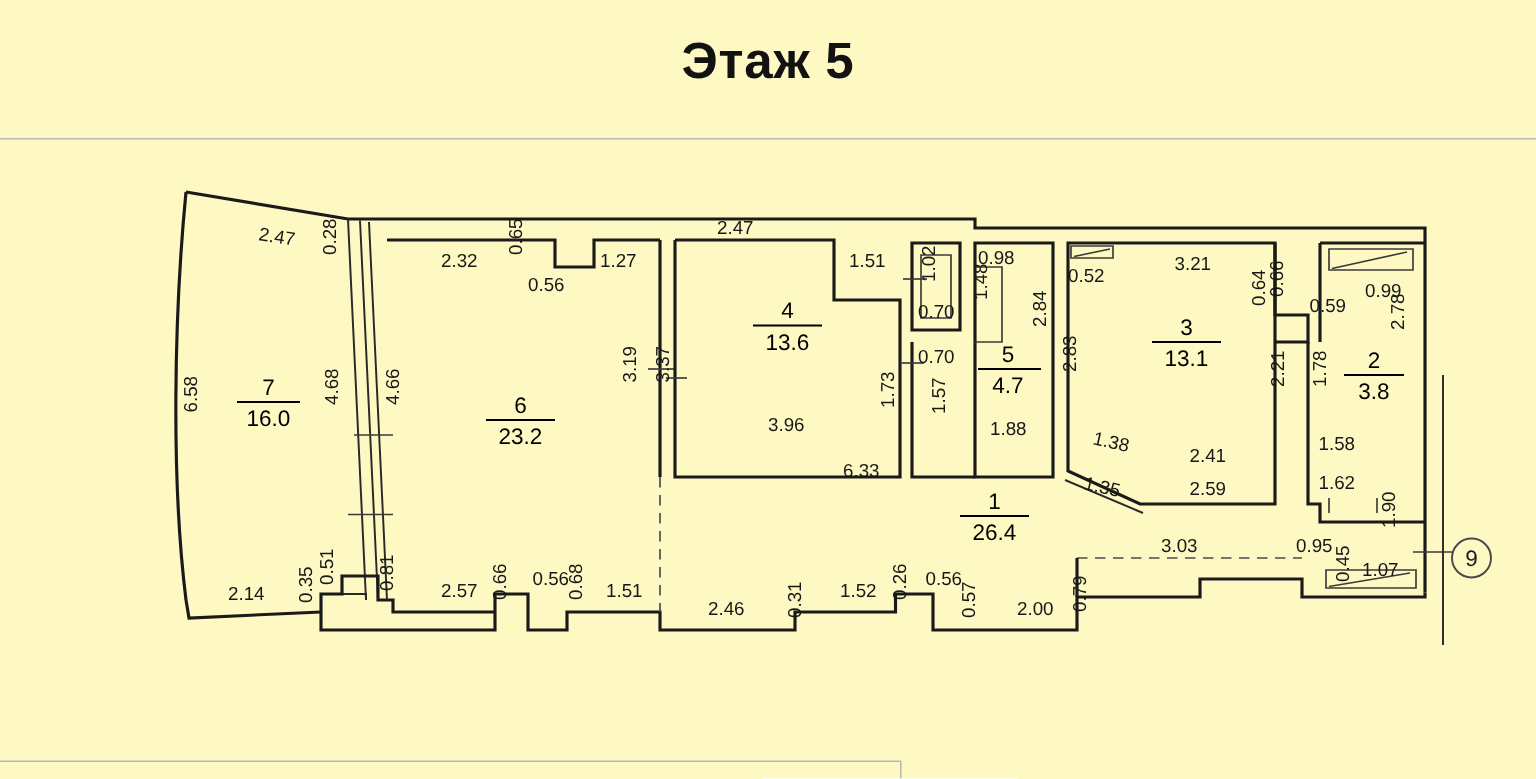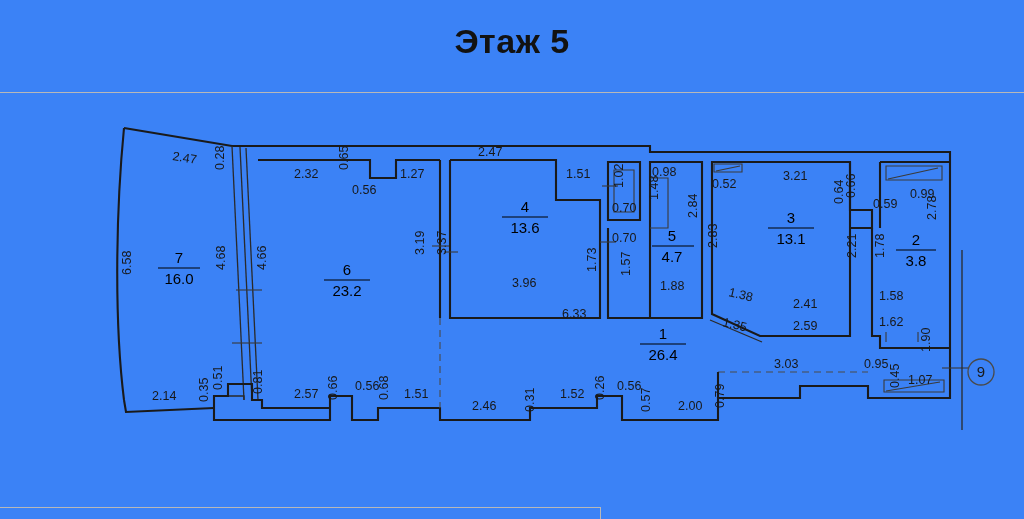--- a/index.html
+++ b/index.html
@@ -8,21 +8,21 @@
     background: #ffffff;
     width: 1024px;
     height: 519px;
     overflow: hidden;
     font-family: "Liberation Sans", sans-serif;
   }
   #page {
     position: relative;
     width: 1024px;
     height: 519px;
-    background: #3b82f6;
+    background: #fef9c3;
   }
   #title {
     position: absolute;
     top: 22px;
     left: 0;
     width: 1024px;
     text-align: center;
     font-family: "Liberation Sans", sans-serif;
     font-size: 34px;
     font-weight: 700;

